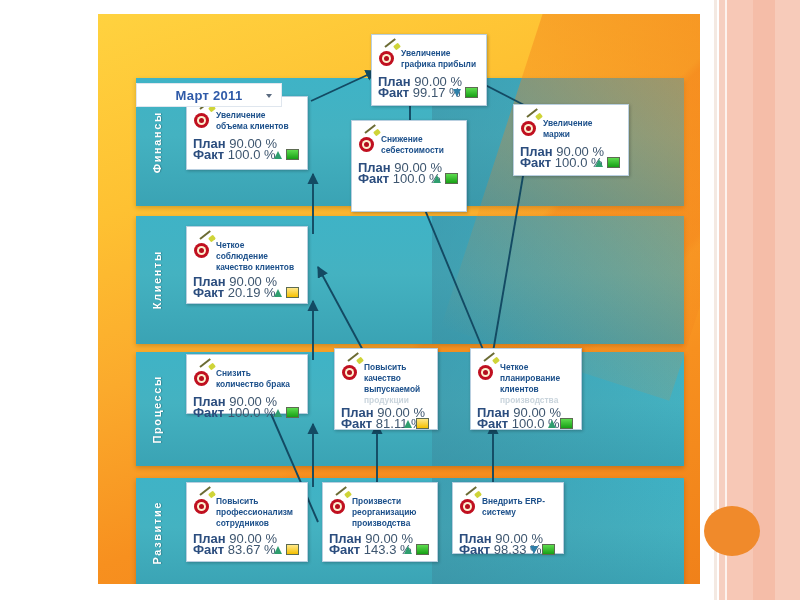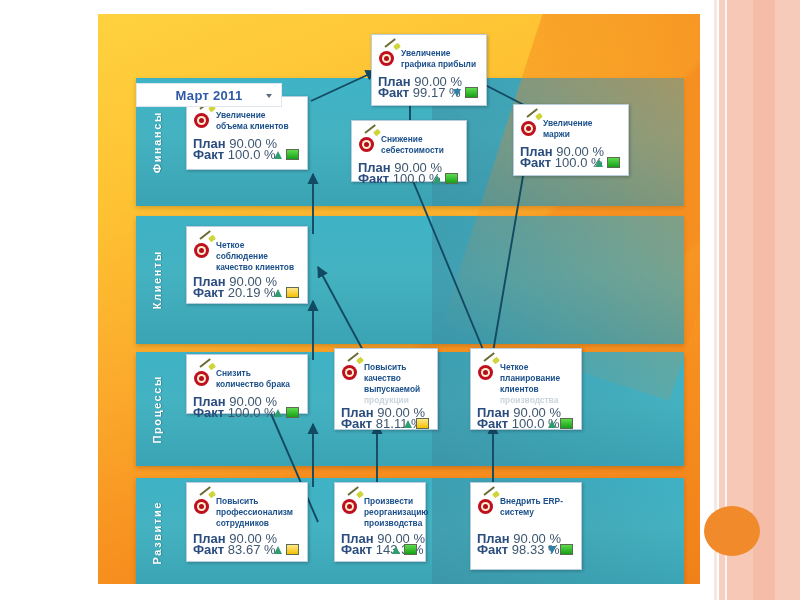--- a/index.html
+++ b/index.html
@@ -225,21 +225,21 @@
             <b>Факт</b>
             <span class="v">100.0 %</span>
           </div>
           <div class="status">
             <span class="trend up"></span>
             <span class="light green"></span>
           </div>
         </div>
       </div>
 
-      <div class="card" style="left:245px;top:98px;width:116px;height:62px;">
+      <div class="card" style="left:245px;top:98px;width:116px;height:92px;">
         <div class="chead">
           <div class="bullseye">
             <i class="r1"></i>
               <i class="r2"></i>
               <i class="r3"></i>
               <i class="dart"></i>
               <i class="flight"></i>
           </div>
           <div class="ctitle">
             <div>Снижение</div>
@@ -441,21 +441,21 @@
             <b>Факт</b>
             <span class="v">83.67 %</span>
           </div>
           <div class="status">
             <span class="trend up"></span>
             <span class="light yellow"></span>
           </div>
         </div>
       </div>
 
-      <div class="card" style="left:228px;top:460px;width:92px;height:80px;">
+      <div class="card" style="left:216px;top:460px;width:116px;height:80px;">
         <div class="chead">
           <div class="bullseye">
             <i class="r1"></i>
               <i class="r2"></i>
               <i class="r3"></i>
               <i class="dart"></i>
               <i class="flight"></i>
           </div>
           <div class="ctitle">
             <div>Произвести</div>
@@ -472,21 +472,21 @@
             <b>Факт</b>
             <span class="v">143.3 %</span>
           </div>
           <div class="status">
             <span class="trend up"></span>
             <span class="light green"></span>
           </div>
         </div>
       </div>
 
-      <div class="card" style="left:364px;top:460px;width:112px;height:88px;">
+      <div class="card" style="left:346px;top:460px;width:112px;height:72px;">
         <div class="chead">
           <div class="bullseye">
             <i class="r1"></i>
               <i class="r2"></i>
               <i class="r3"></i>
               <i class="dart"></i>
               <i class="flight"></i>
           </div>
           <div class="ctitle">
             <div>Внедрить ERP-</div>

